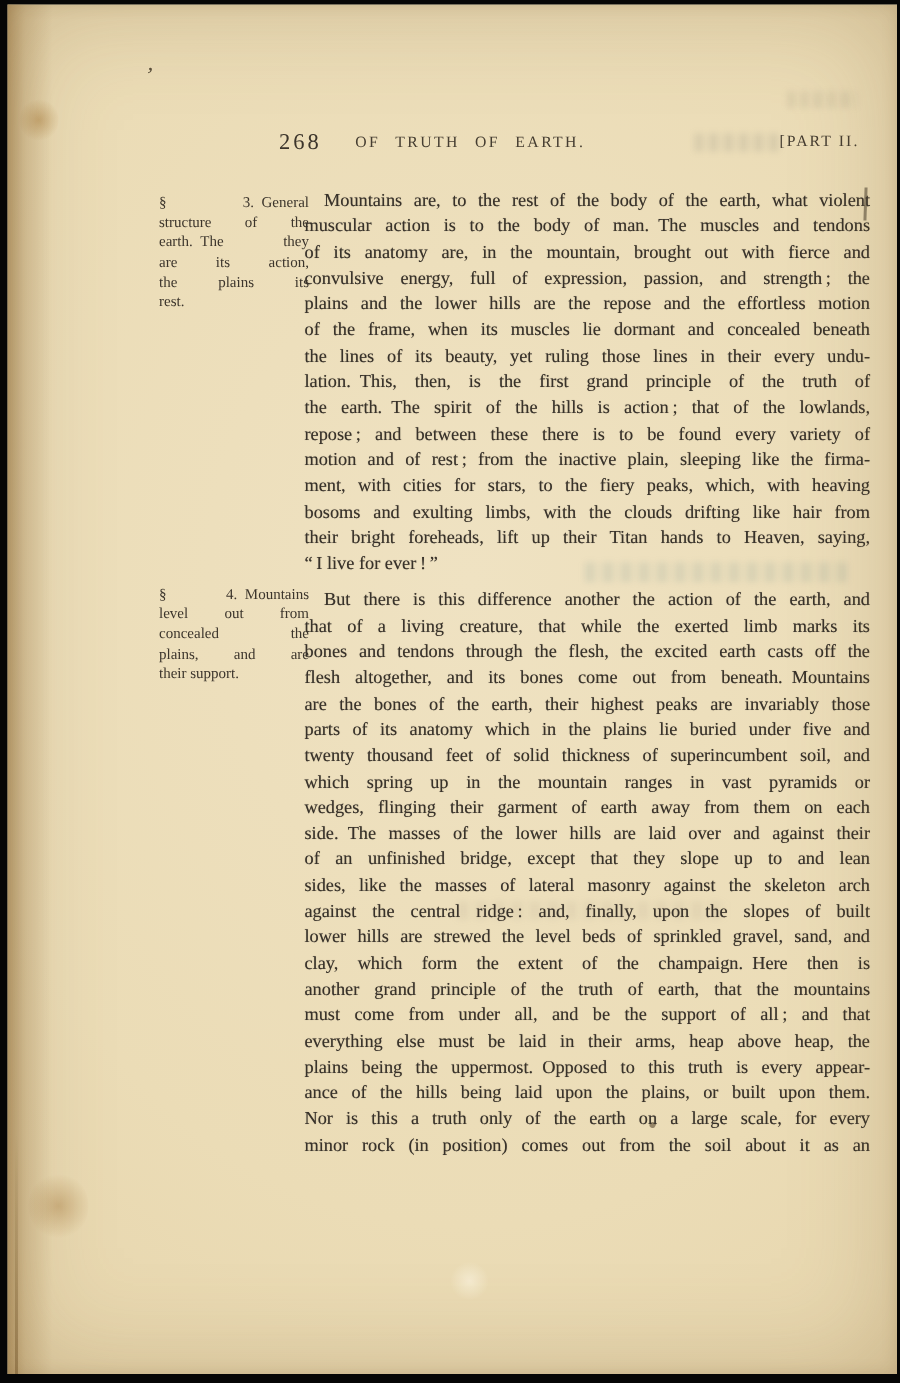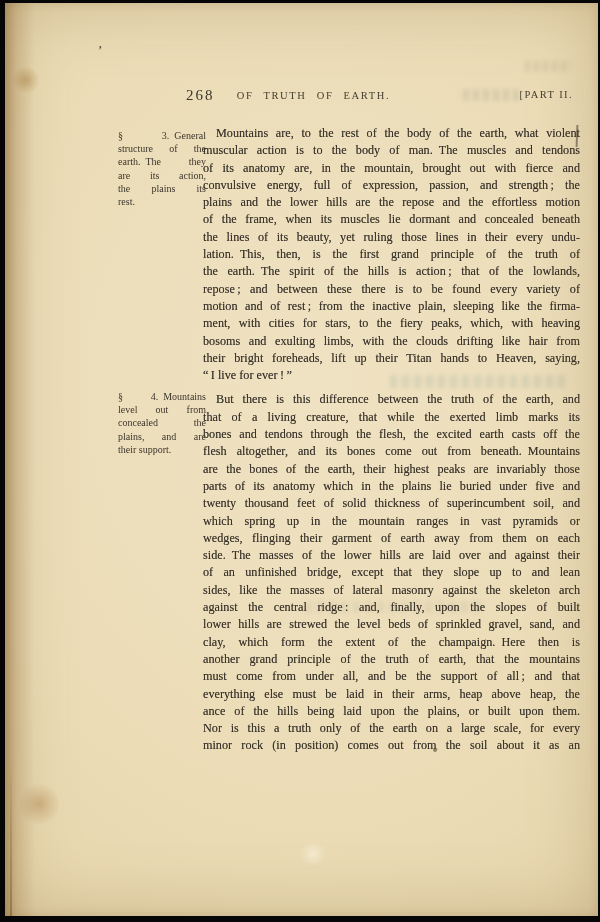--- a/index.html
+++ b/index.html
@@ -112,21 +112,21 @@
     margin-left: 40px;
   }
 
   .margin-note {
     position: absolute; left: 101px; width: 100px;
     font-size: 10px; line-height: 13.2px;
     color: #3c352c;
   }
   .margin-note.n1 { top: 126px; }
   .margin-note.n2 { top: 387px; }
-  .note-line { text-align: justify; text-align-last: justify; margin-left: 12px; }
+  .note-line { text-align: justify; text-align-last: justify; }
   .margin-note .note-line.last { text-align-last: left; }
 
   .body-text {
     position: absolute; left: 198px; top: 122px; width: 377px;
     font-size: 12.2px; line-height: 17.3px;
     color: #38322a;
     text-shadow: 0 0 0.5px rgba(56, 50, 42, 0.55);
   }
   .paragraph + .paragraph { margin-top: 7px; }
   .body-line { text-align: justify; text-align-last: justify; white-space: nowrap; }
@@ -187,38 +187,39 @@
           <div class="body-line">lation. This, then, is the first grand principle of the truth of</div>
           <div class="body-line">the earth. The spirit of the hills is action ; that of the lowlands,</div>
           <div class="body-line">repose ; and between these there is to be found every variety of</div>
           <div class="body-line">motion and of rest ; from the inactive plain, sleeping like the firma-</div>
           <div class="body-line">ment, with cities for stars, to the fiery peaks, which, with heaving</div>
           <div class="body-line">bosoms and exulting limbs, with the clouds drifting like hair from</div>
           <div class="body-line">their bright foreheads, lift up their Titan hands to Heaven, saying,</div>
           <div class="body-line last">“ I live for ever ! ”</div>
         </div>
       <div class="paragraph" data-last-align="justify">
-          <div class="body-line">But there is this difference between the truth of the earth, and</div>
+          <div class="body-line">But there is this difference another the action of the earth, and</div>
           <div class="body-line">that of a living creature, that while the exerted limb marks its</div>
           <div class="body-line">bones and tendons through the flesh, the excited earth casts off the</div>
           <div class="body-line">flesh altogether, and its bones come out from beneath. Mountains</div>
           <div class="body-line">are the bones of the earth, their highest peaks are invariably those</div>
           <div class="body-line">parts of its anatomy which in the plains lie buried under five and</div>
           <div class="body-line">twenty thousand feet of solid thickness of superincumbent soil, and</div>
           <div class="body-line">which spring up in the mountain ranges in vast pyramids or</div>
           <div class="body-line">wedges, flinging their garment of earth away from them on each</div>
           <div class="body-line">side. The masses of the lower hills are laid over and against their</div>
           <div class="body-line">of an unfinished bridge, except that they slope up to and lean</div>
           <div class="body-line">sides, like the masses of lateral masonry against the skeleton arch</div>
           <div class="body-line">against the central ridge : and, finally, upon the slopes of built</div>
           <div class="body-line">lower hills are strewed the level beds of sprinkled gravel, sand, and</div>
           <div class="body-line">clay, which form the extent of the champaign. Here then is</div>
           <div class="body-line">another grand principle of the truth of earth, that the mountains</div>
           <div class="body-line">must come from under all, and be the support of all ; and that</div>
           <div class="body-line">everything else must be laid in their arms, heap above heap, the</div>
+          <div class="body-line">plains being the uppermost. Opposed to this truth is every appear-</div>
           <div class="body-line">ance of the hills being laid upon the plains, or built upon them.</div>
           <div class="body-line">Nor is this a truth only of the earth on a large scale, for every</div>
           <div class="body-line last">minor rock (in position) comes out from the soil about it as an</div>
         </div>
     </div>
 
   </div>
 </div>
 
 </body></html>

